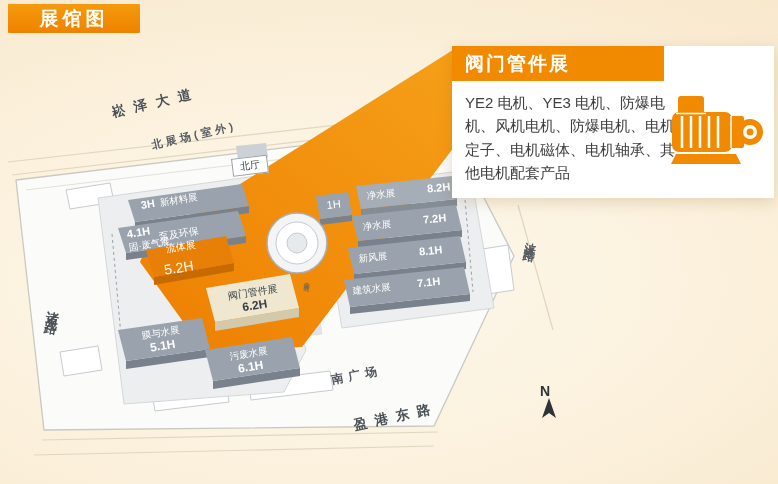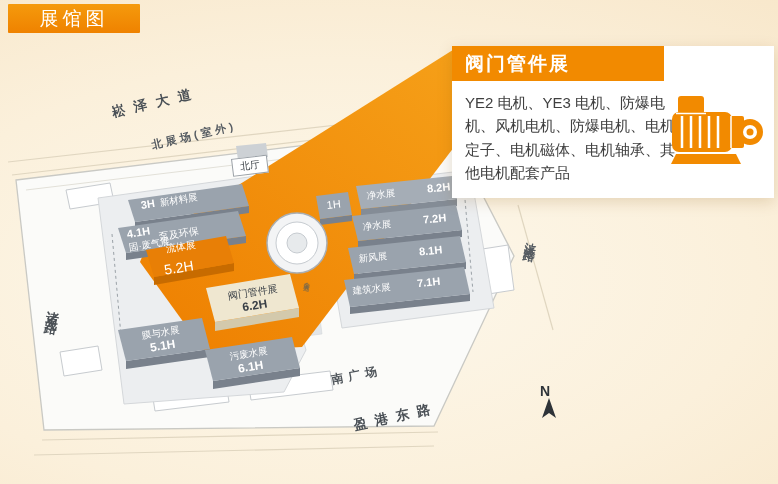--- a/index.html
+++ b/index.html
@@ -5,21 +5,21 @@
   html,body{margin:0;padding:0;background:#fff;}
   .stage{
     position:relative;width:778px;height:484px;overflow:hidden;
     background:radial-gradient(115% 95% at 42% 58%, #fdf8ec 0%, #fbf0db 48%, #f6e2c1 100%);
     font-family:"Liberation Sans","DejaVu Sans",sans-serif;
   }
   .map-svg{position:absolute;left:0;top:0;}
   .banner{
     position:absolute;left:8px;top:4px;width:132px;height:29px;
     background:linear-gradient(180deg,#f59a0c,#ef8200);
-    color:#fff;font-size:19px;font-weight:normal;letter-spacing:4px;
+    color:#fff;font-size:19px;font-weight:bold;letter-spacing:4px;
     display:flex;align-items:center;justify-content:center;border-radius:1px;
   }
   .road{position:absolute;color:#4a5056;font-weight:600;transform-origin:left top;white-space:nowrap;}
   .vert{writing-mode:vertical-rl;}
   .hl{position:absolute;color:#fff;transform-origin:left top;line-height:1.25;white-space:nowrap;}
   .hl .num{font-weight:bold;}
   .hl .nm{font-size:9.5px;}
   .row{display:flex;align-items:baseline;gap:5px;}
   .between{display:flex;align-items:baseline;justify-content:space-between;}
   .col{text-align:center;white-space:normal;word-break:break-all;line-height:1.3;}

